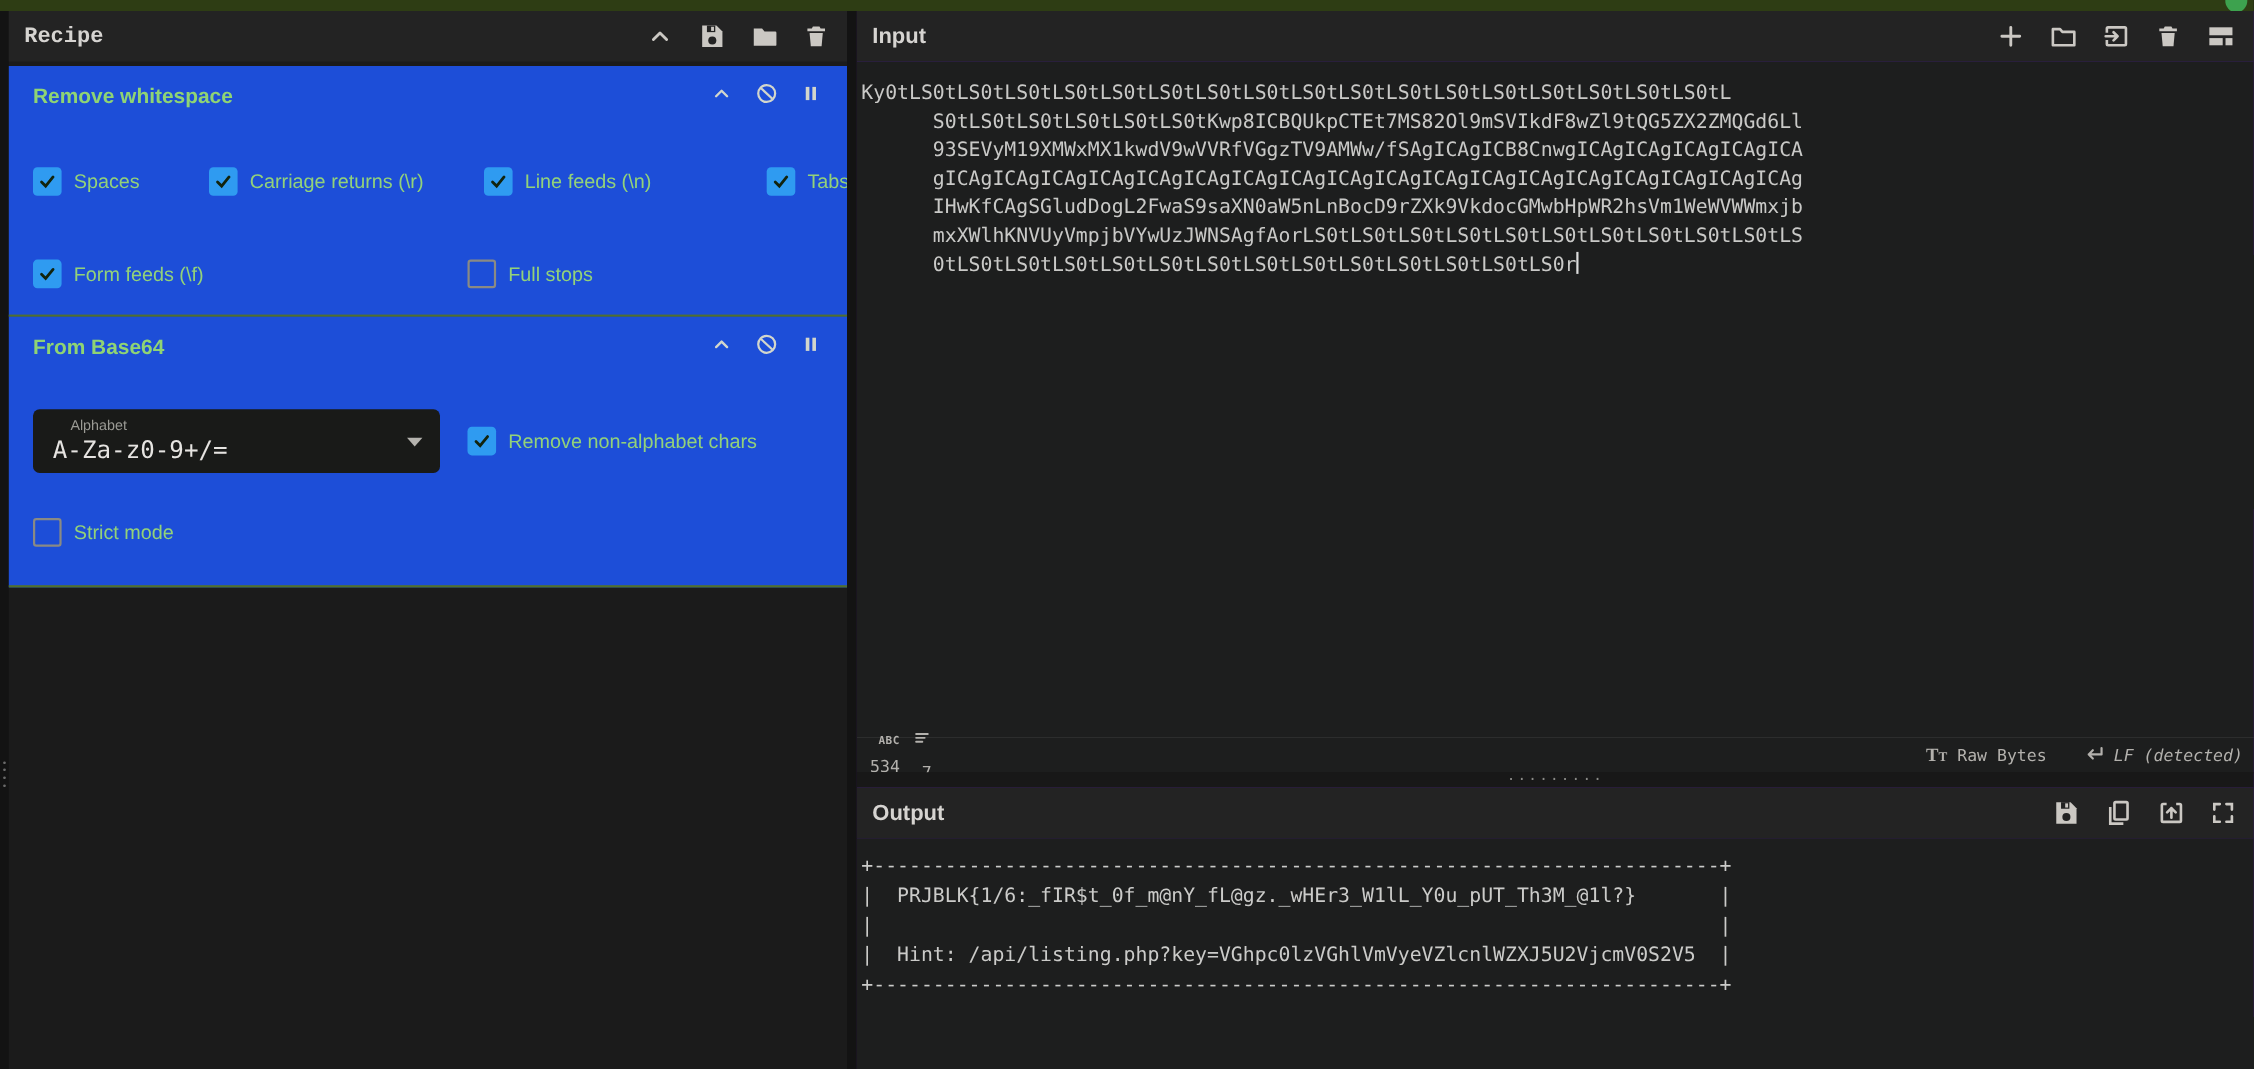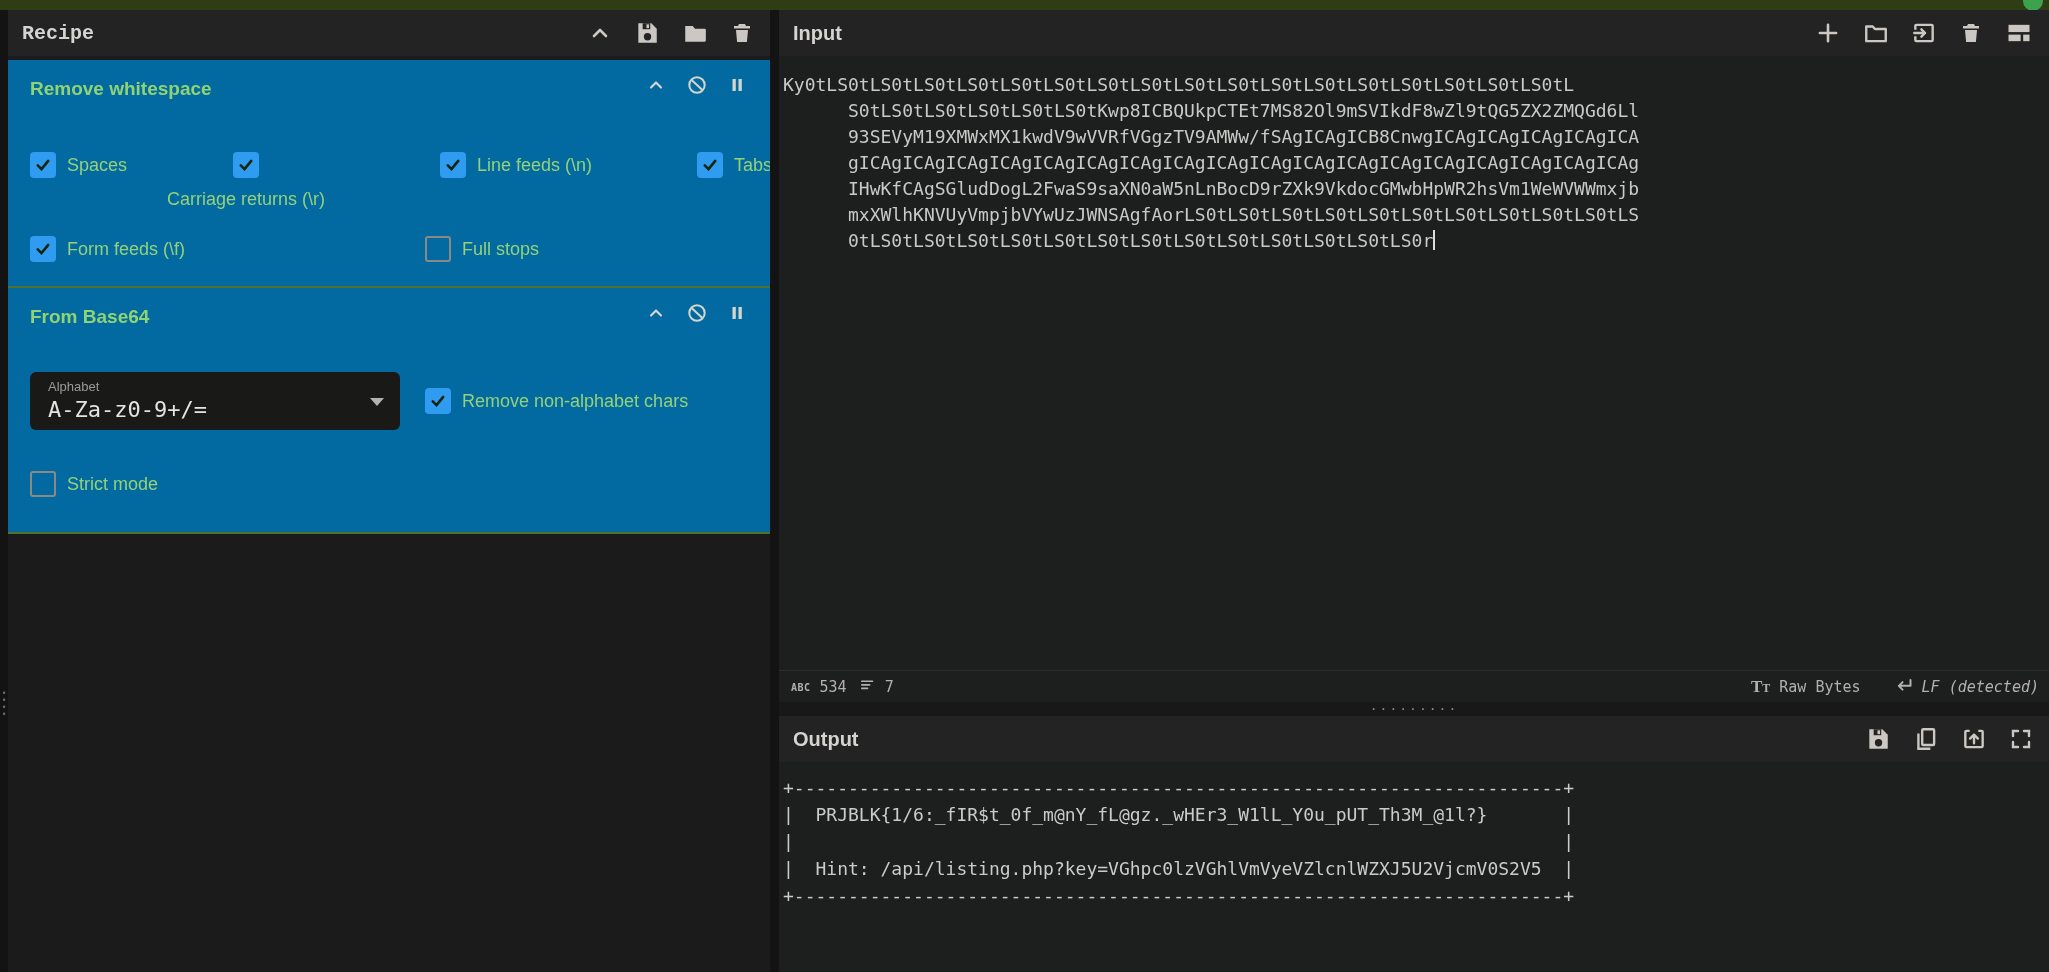--- a/index.html
+++ b/index.html
@@ -15,45 +15,45 @@
   .vsplit{position:absolute;left:770px;top:10px;width:9px;height:962px;background:#131313;}
   
   .recipe-pane{position:absolute;left:8px;top:10px;width:762px;height:962px;background:#1b1b1b;}
   .right-region{position:absolute;left:779px;top:10px;width:1270px;height:962px;background:#4c1d95;}
   .pane-header{position:absolute;left:0;width:100%;height:46px;background:#232323;}
   .pane-header .ttl{position:absolute;left:14px;top:12px;font-size:20px;font-weight:700;color:#d6d4d1;}
   .hicons{position:absolute;right:16px;top:0;height:46px;display:flex;align-items:center;gap:22px;}
   .hicons svg{display:block;}
   .icon-btn{cursor:pointer;display:flex;align-items:center;justify-content:center;}
   
-  .op{position:absolute;left:0;width:762px;background:#0369a1;border-bottom:2px solid #52702c;}
+  .op{position:absolute;left:0;width:762px;background:#1d4ed8;border-bottom:2px solid #52702c;}
   .op-title{position:absolute;left:22px;top:18px;font-size:19px;font-weight:700;color:#8fd474;}
   .op-icons{position:absolute;right:24px;top:14px;display:flex;gap:20px;align-items:center;}
   .cbx{position:absolute;display:flex;align-items:center;gap:11px;}
   .cbx .box{width:26px;height:26px;border-radius:4px;background:#2f9bf1;display:flex;align-items:center;justify-content:center;flex:0 0 auto;}
   .cbx.unchecked .box{background:transparent;border:2px solid #8a8a84;width:22px;height:22px;border-radius:3px;}
   .cbx .lbl{font-size:18px;color:#93d279;white-space:nowrap;}
   .dropdown{position:absolute;left:22px;top:362px;width:370px;height:58px;background:#191a18;border-radius:6px;cursor:pointer;}
-  .dropdown .dlabel{position:absolute;left:18px;top:7px;font-size:13px;color:#9b9b95;}
+  .dropdown .dlabel{position:absolute;left:34px;top:7px;font-size:13px;color:#9b9b95;}
   .dropdown .dvalue{position:absolute;left:18px;top:25px;font-size:22px;color:#e6e4e1;
         font-family:"DejaVu Sans Mono",monospace;}
   .dropdown .caret{position:absolute;right:16px;top:26px;width:0;height:0;border-left:7px solid transparent;
         border-right:7px solid transparent;border-top:8px solid #b5b3ae;}
   
   .textarea{position:absolute;left:0;width:100%;background:#1d1e1e;overflow:hidden;}
   .mono-line{white-space:pre;font-family:"DejaVu Sans Mono",monospace;font-size:18px;line-height:26px;color:#c9c9c7;}
   .in-lines{position:absolute;left:4px;top:16px;}
   .out-lines{position:absolute;left:4px;top:12px;}
   .out-lines .mono-line{line-height:27px;color:#cbcbc9;}
   .caret-bar{display:inline-block;width:2px;height:20px;background:#dcdcdc;vertical-align:-3px;}
   
   .in-footer{position:absolute;left:0;top:660px;width:100%;height:32px;background:#1d1e1e;
         border-top:1px solid rgba(255,255,255,0.07);display:flex;align-items:center;
         font-family:"DejaVu Sans Mono",monospace;font-size:15px;color:#b3b1ad;}
-  .in-footer .grp{display:flex;align-items:center;gap:9px;margin-left:12px;}
+  .in-footer .grp{display:flex;align-items:flex-end;gap:9px;margin-left:12px;flex-direction:column;}
   .in-footer .spacer{flex:1;}
   .in-footer .right{display:flex;align-items:center;gap:9px;margin-right:10px;}
   .abc-ic{font-size:10px;font-weight:700;letter-spacing:0.5px;color:#b3b1ad;}
   .tt-ic{font-family:"Liberation Serif",serif;font-weight:700;color:#b3b1ad;font-size:17px;}
   .tt-ic .small{font-size:12px;}
   .eol{font-style:italic;}
   .hsplit{position:absolute;left:0;top:692px;width:100%;height:14px;background:#181818;text-align:center;}
   .hsplit .dots{color:#8b8b88;font-size:13px;letter-spacing:2px;line-height:8px;font-family:"DejaVu Sans Mono",monospace;}
 </style>
 </head>
@@ -122,21 +122,21 @@
       </div>
 
       <div class="cbx" style="left:22px;top:92px;">
         <span class="box">
             <svg width="18" height="18" viewBox="0 0 24 24">
               <path d="M5 12.5l5 5 9-11" fill="none" stroke="#12240e" stroke-width="3.4" stroke-linecap="round"></path>
             </svg>
           </span>
         <span class="lbl">Spaces</span>
       </div>
-      <div class="cbx" style="left:159px;top:92px;flex-direction:column;">
+      <div class="cbx" style="left:182px;top:92px;">
         <span class="box">
             <svg width="18" height="18" viewBox="0 0 24 24">
               <path d="M5 12.5l5 5 9-11" fill="none" stroke="#12240e" stroke-width="3.4" stroke-linecap="round"></path>
             </svg>
           </span>
         <span class="lbl">Carriage returns (\r)</span>
       </div>
       <div class="cbx" style="left:432px;top:92px;justify-content:space-between;">
         <span class="box">
             <svg width="18" height="18" viewBox="0 0 24 24">

